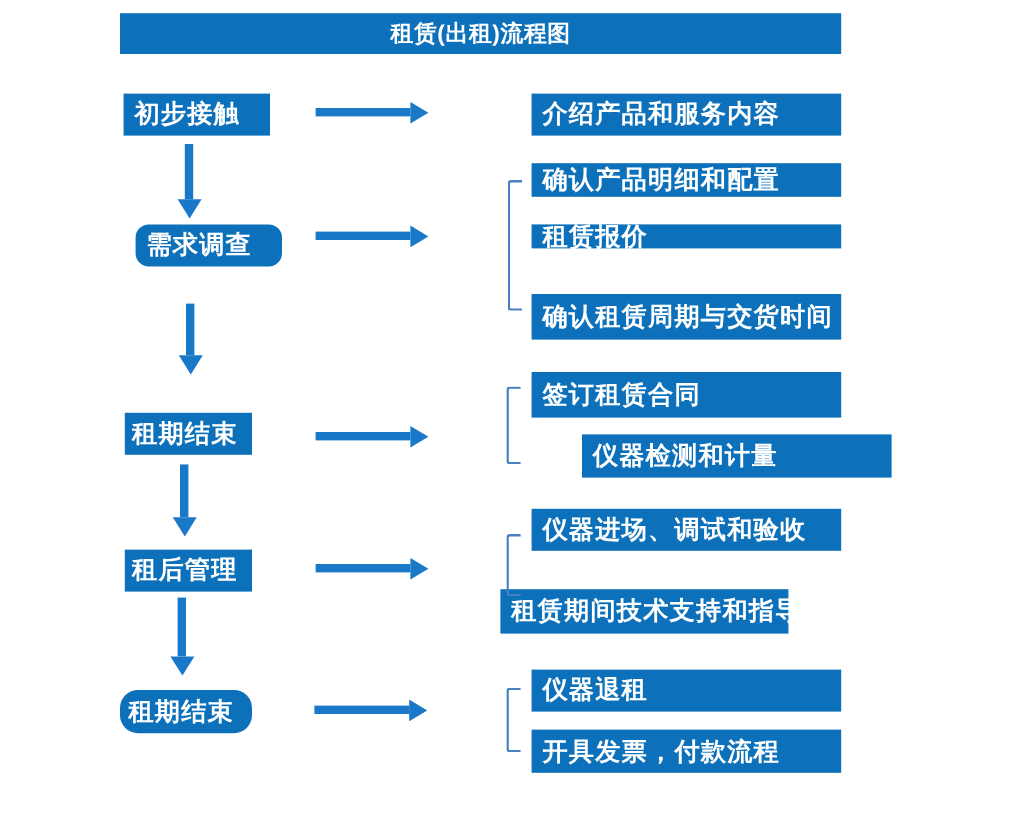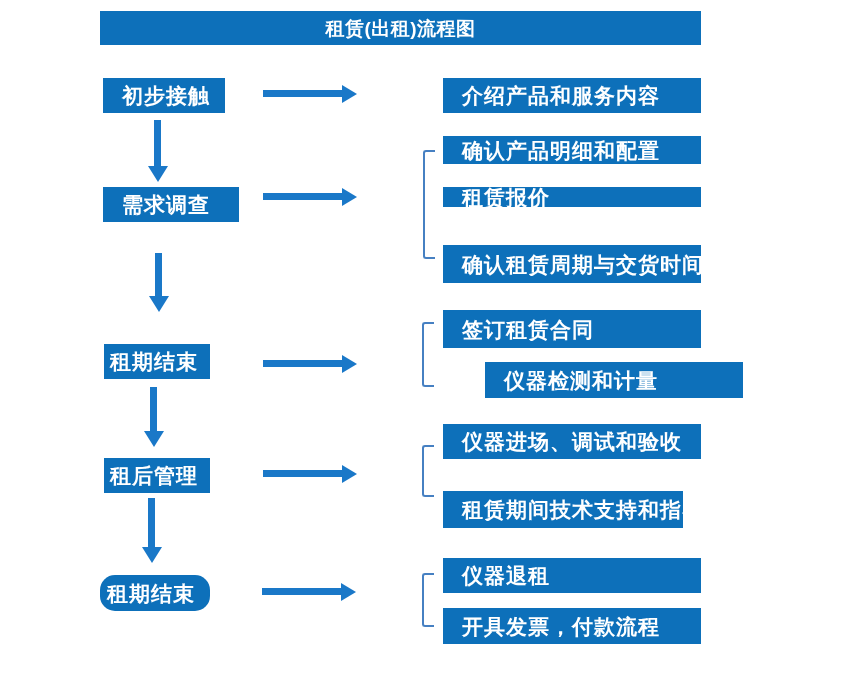--- a/index.html
+++ b/index.html
@@ -23,21 +23,21 @@
     color:var(--text-on-box);
     font-weight:bold;
     font-size:21px;
     line-height:1;
     letter-spacing:1px;
     display:flex;
     align-items:center;
     white-space:nowrap;
     box-sizing:border-box;
   }
-  .box.lefttext{padding-left:19px;justify-content:flex-start;}
+  .box.lefttext{padding-left:9px;justify-content:flex-start;}
   .box.centertext{justify-content:center;font-size:19px;letter-spacing:0.5px;}
   .h-arrow{
     position:absolute;
     height:7px;
     background:var(--arrow);
   }
   .h-arrow::after{
     content:'';
     position:absolute;
     left:100%;top:50%;margin-top:-9px;
@@ -68,36 +68,36 @@
   }
 </style>
 </head>
 <body>
 
 <div class="canvas">
 
   <div class="box centertext" style="left:100px;top:11px;width:601px;height:34px;">租赁(出租)流程图</div>
 
   <div class="box lefttext" style="left:103px;top:78px;width:122px;height:35px;">初步接触</div>
-  <div class="box lefttext" style="left:103px;top:187px;width:136px;height:35px;">需求调查</div>
+  <div class="box lefttext" style="left:113px;top:187px;width:122px;height:35px;border-radius:11px;">需求调查</div>
   <div class="box lefttext" style="left:104px;top:344px;width:106px;height:35px;padding-left:6px;">租期结束</div>
   <div class="box lefttext" style="left:104px;top:458px;width:106px;height:35px;padding-left:6px;">租后管理</div>
   <div class="box lefttext" style="left:100px;top:575px;width:110px;height:36px;padding-left:7px;border-radius:15px;">租期结束</div>
 
   <div class="box lefttext" style="left:443px;top:78px;width:258px;height:35px;">介绍产品和服务内容</div>
 
   <div class="box lefttext" style="left:443px;top:136px;width:258px;height:28px;">确认产品明细和配置</div>
   <div class="box lefttext" style="left:443px;top:187px;width:258px;height:20px;">租赁报价</div>
   <div class="box lefttext" style="left:443px;top:245px;width:258px;height:38px;">确认租赁周期与交货时间</div>
 
   <div class="box lefttext" style="left:443px;top:310px;width:258px;height:38px;">签订租赁合同</div>
   <div class="box lefttext" style="left:443px;top:362px;width:258px;height:36px;margin-left:42px;">仪器检测和计量</div>
 
   <div class="box lefttext" style="left:443px;top:424px;width:258px;height:35px;">仪器进场、调试和验收</div>
-  <div class="box lefttext" style="left:443px;top:491px;width:240px;height:37px;">租赁期间技术支持和指导</div>
+  <div class="box lefttext" style="left:417px;top:491px;width:240px;height:37px;">租赁期间技术支持和指导</div>
 
   <div class="box lefttext" style="left:443px;top:558px;width:258px;height:35px;">仪器退租</div>
   <div class="box lefttext" style="left:443px;top:608px;width:258px;height:36px;">开具发票，付款流程</div>
 
   <div class="h-arrow" style="left:263px;top:90px;width:79px;"></div>
   <div class="h-arrow" style="left:263px;top:193px;width:79px;"></div>
   <div class="h-arrow" style="left:263px;top:360px;width:79px;"></div>
   <div class="h-arrow" style="left:263px;top:470px;width:79px;"></div>
   <div class="h-arrow" style="left:262px;top:588px;width:79px;"></div>
 

